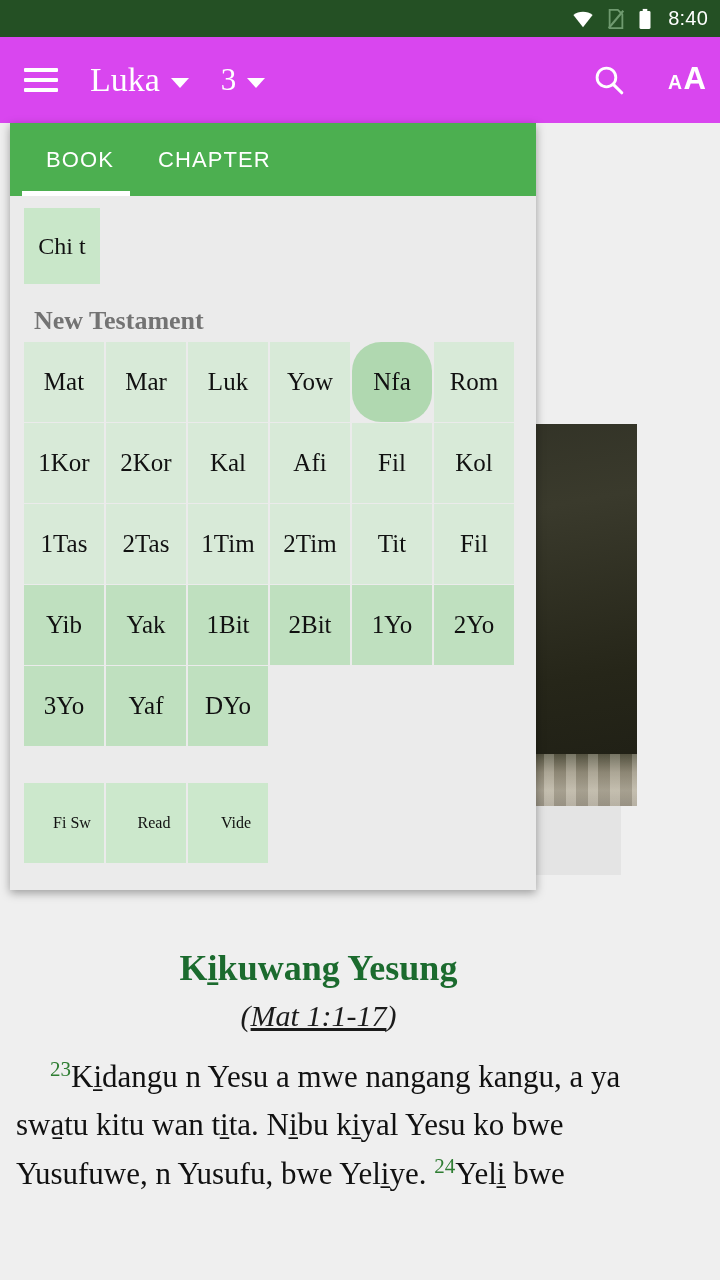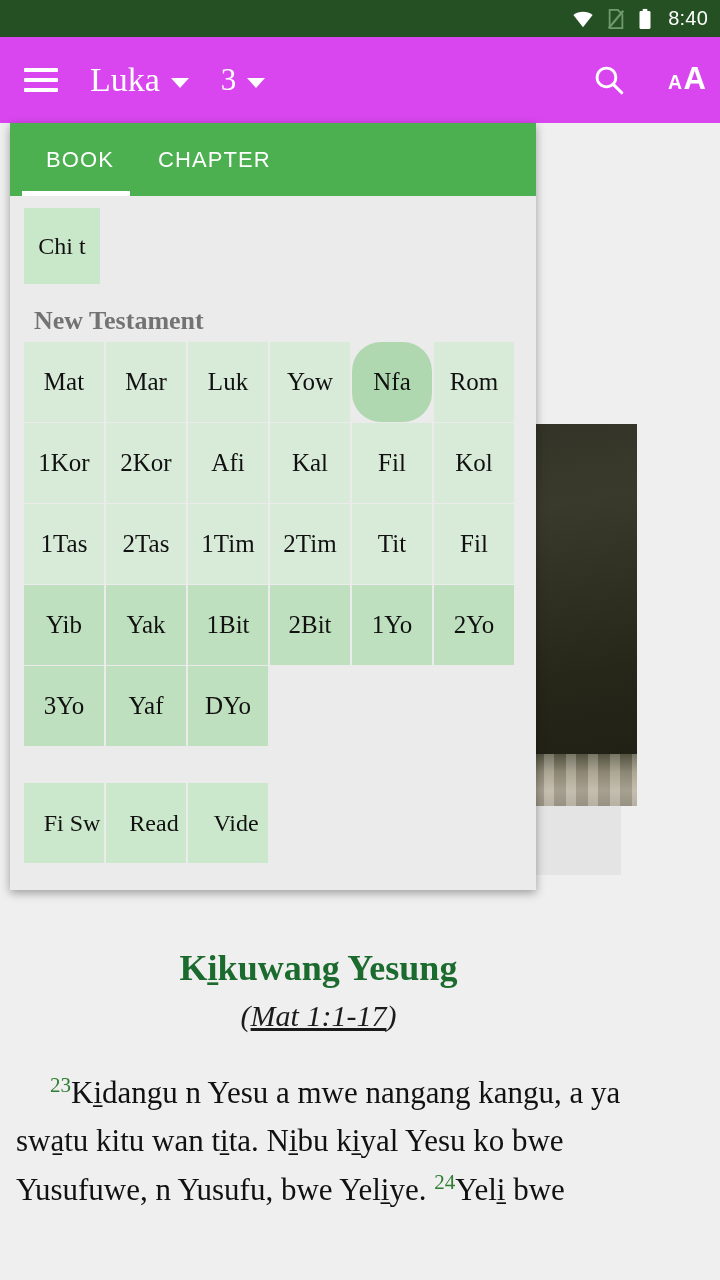--- a/index.html
+++ b/index.html
@@ -103,21 +103,21 @@
     text-align: center; color: #1b6b2e;
     font-weight: bold; font-size: 36px;
     margin-top: 72px;
   }
   .subheading {
     text-align: center; font-style: italic; font-size: 30px;
     color: #1b1b1b; margin-top: 10px;
   }
   .subheading u { text-decoration: underline; }
   .body-para {
-    margin-top: 36px; padding: 0 16px;
+    margin-top: 20px; padding: 0 16px;
     font-size: 31px; line-height: 1.56; color: #111; text-indent: 34px;
   }
 
   
   .panel {
     position: absolute; left: 10px; top: 123px;
     width: 526px; height: 767px;
     background: #ebebeb;
     box-shadow: 0 3px 9px rgba(0,0,0,.35);
     z-index: 20; overflow: hidden;
@@ -154,21 +154,21 @@
   }
   .cell {
     width: 80px; height: 80px;
     display: flex; align-items: center; justify-content: center;
     font-size: 25px; color: #111; cursor: pointer;
     background: #d8ead8;
   }
   .cell.sel  { background: #b0d8b0; border-radius: 29px; }
   .cell.dark { background: #bfe0bf; }
   .grid.extras { margin-top: 37px; }
-  .cell.extra { background: #cce8cc; font-size: 24px; padding-left: 16px; }
+  .cell.extra { background: #cce8cc; font-size: 16px; padding-left: 16px; }
 </style>
 </head>
 <body>
 
 <div id="app">
 
   <div class="statusbar">
     <div class="sb-icons">
       <svg class="ic-wifi" viewBox="0 0 24 24">
         <path d="M12 21 1.5 7.5C4.5 5.2 8.1 4 12 4s7.5 1.2 10.5 3.5L12 21z" fill="#ffffff"></path>
@@ -258,22 +258,22 @@
       <div class="sect-title">New Testament</div>
       <div class="grid" id="book-grid">
           <div class="cell">Mat</div>
           <div class="cell">Mar</div>
           <div class="cell">Luk</div>
           <div class="cell">Yow</div>
           <div class="cell sel">Nfa</div>
           <div class="cell">Rom</div>
           <div class="cell">1Kor</div>
           <div class="cell">2Kor</div>
+          <div class="cell">Kal</div>
           <div class="cell">Afi</div>
-          <div class="cell">Kal</div>
           <div class="cell">Fil</div>
           <div class="cell">Kol</div>
           <div class="cell">1Tas</div>
           <div class="cell">2Tas</div>
           <div class="cell">1Tim</div>
           <div class="cell">2Tim</div>
           <div class="cell">Tit</div>
           <div class="cell">Fil</div>
           <div class="cell dark">Yib</div>
           <div class="cell dark">Yak</div>

